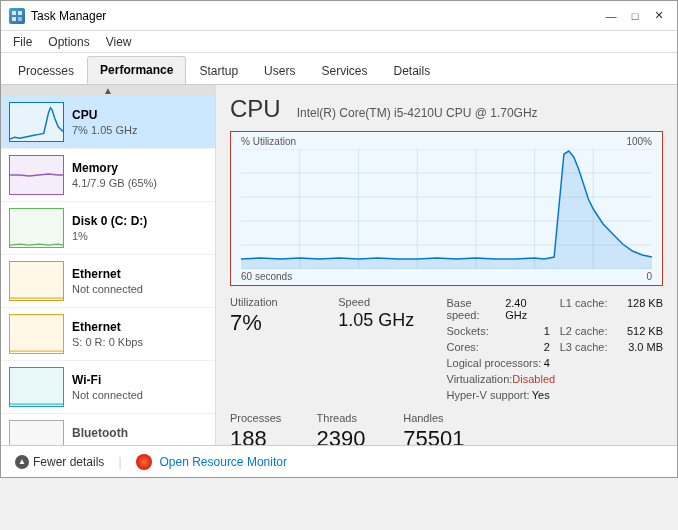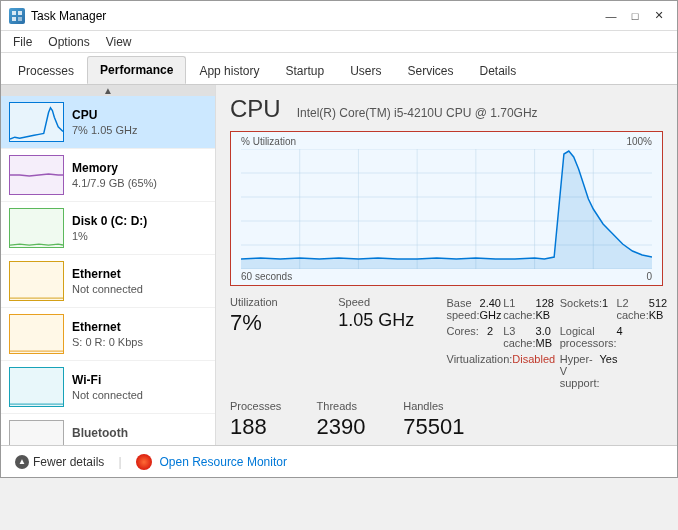--- a/index.html
+++ b/index.html
@@ -226,21 +226,21 @@
       margin-bottom: 2px;
     }
     .stat-value {
       font-size: 22px;
       font-weight: 300;
       color: #111;
     }
     .stat-value.medium { font-size: 18px; }
     .info-grid {
       display: grid;
-      grid-template-columns: 1fr 1fr 1fr 1fr;
+      grid-template-columns: 1fr 1fr;
       gap: 2px 10px;
     }
     .info-row {
       display: flex;
       justify-content: space-between;
       font-size: 11px;
       padding: 1px 0;
       min-width: 0;
     }
     .info-key { color: #555; }
@@ -314,21 +314,20 @@
 
   <div class="menu-bar">
     <span class="menu-item">File</span>
     <span class="menu-item">Options</span>
     <span class="menu-item">View</span>
   </div>
 
   <div class="tabs">
     <div class="tab">Processes</div>
     <div class="tab active">Performance</div>
-    <div class="tab">App history</div>
     <div class="tab">Startup</div>
     <div class="tab">Users</div>
     <div class="tab">Services</div>
     <div class="tab">Details</div>
   </div>
 
   <div class="content">
 
     <div class="sidebar">
       <div class="sidebar-scroll-btn">▲</div>

